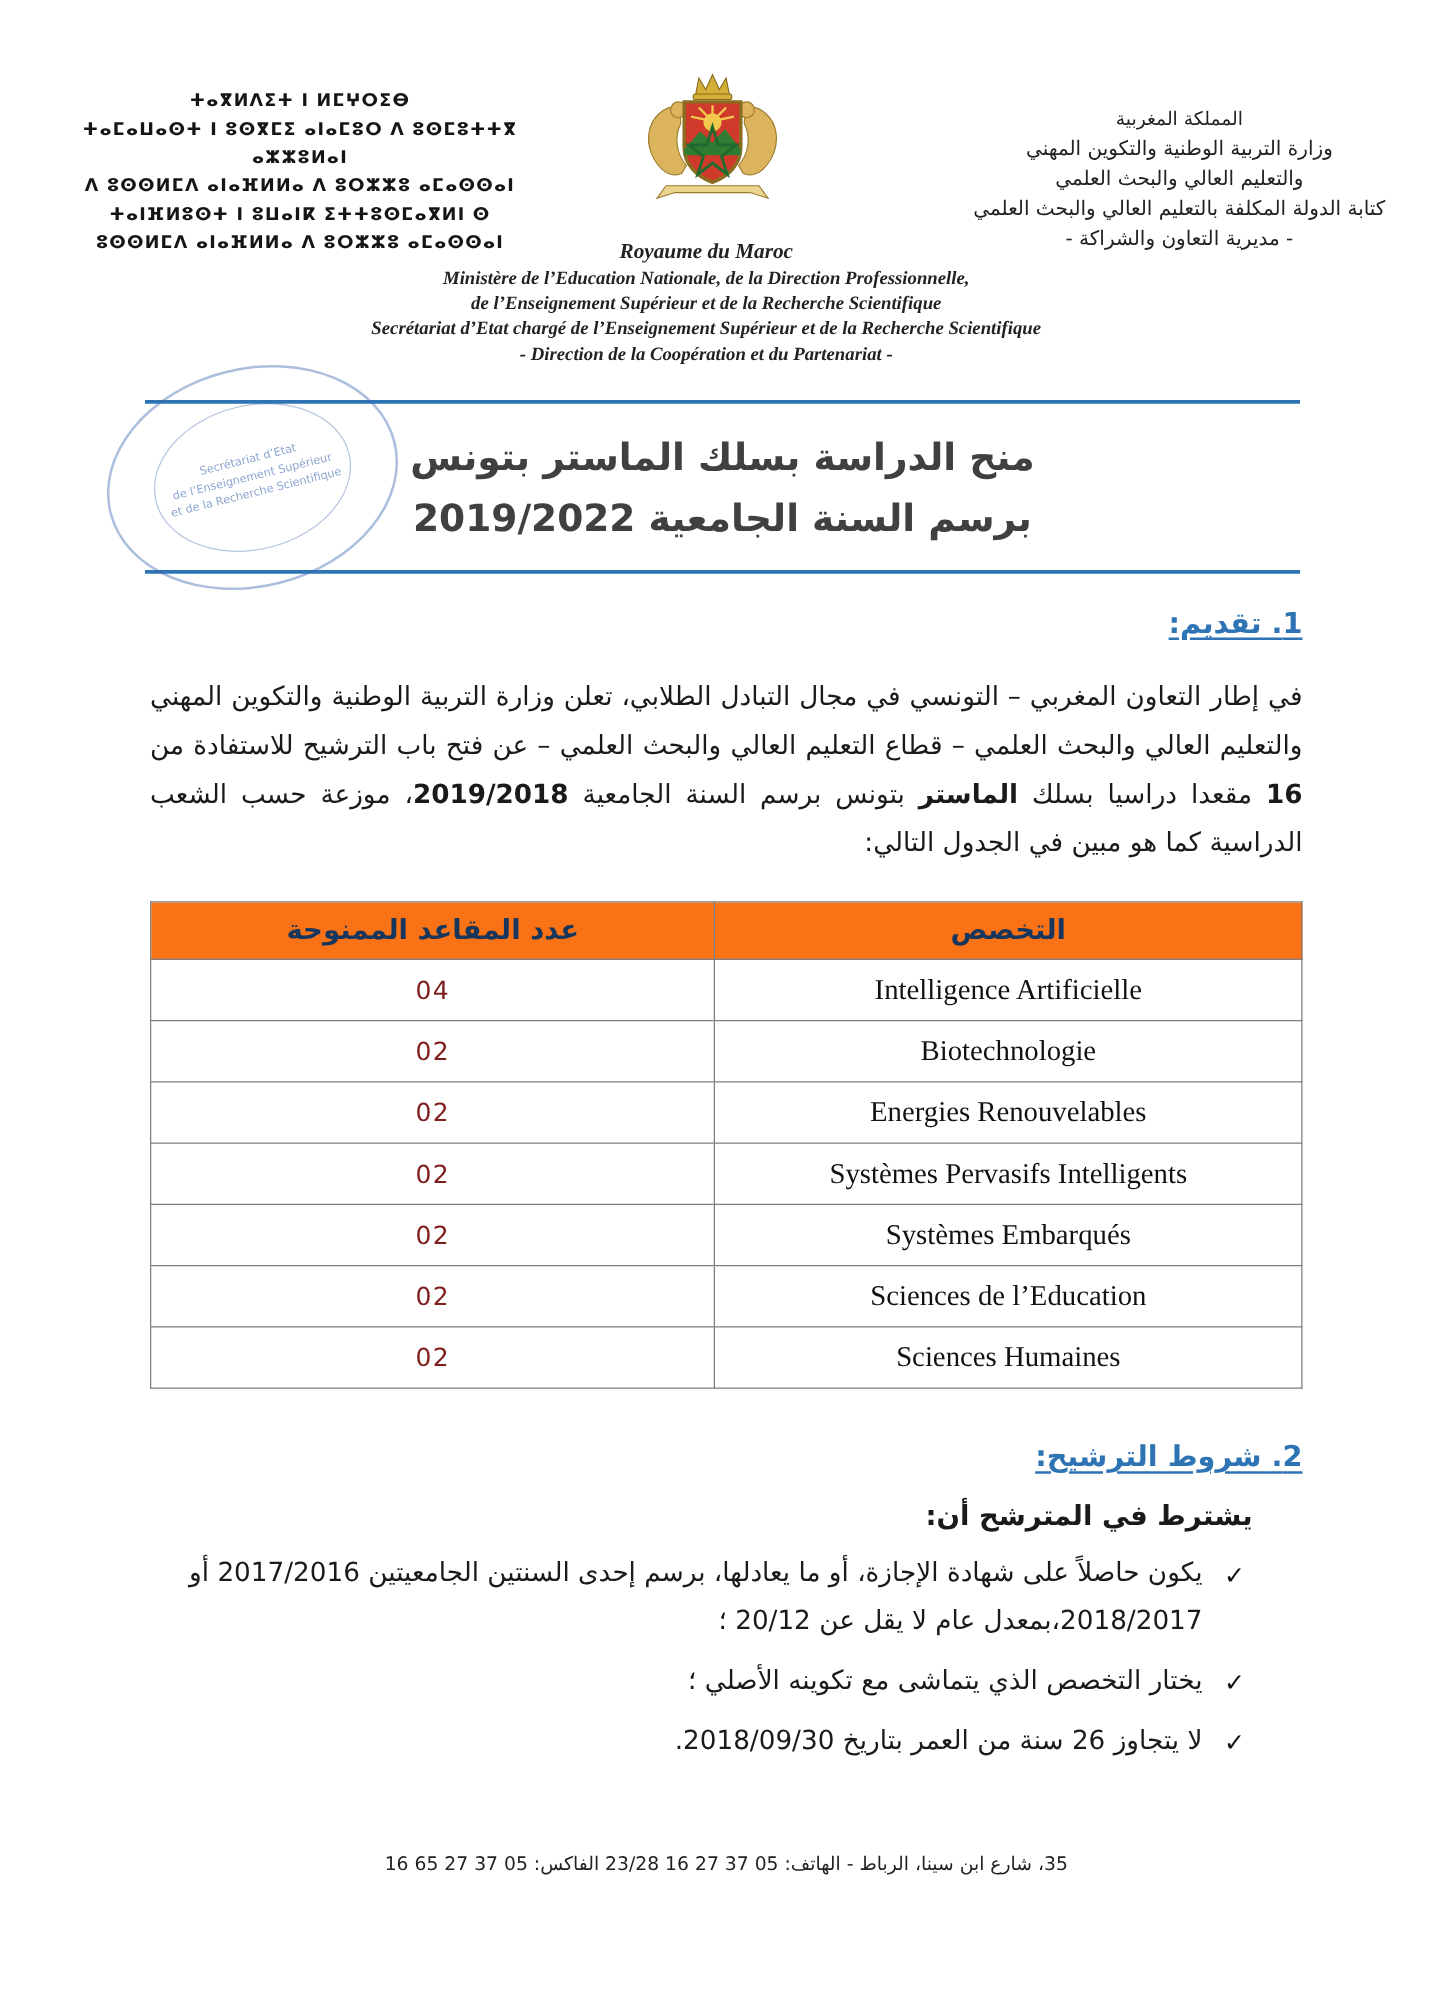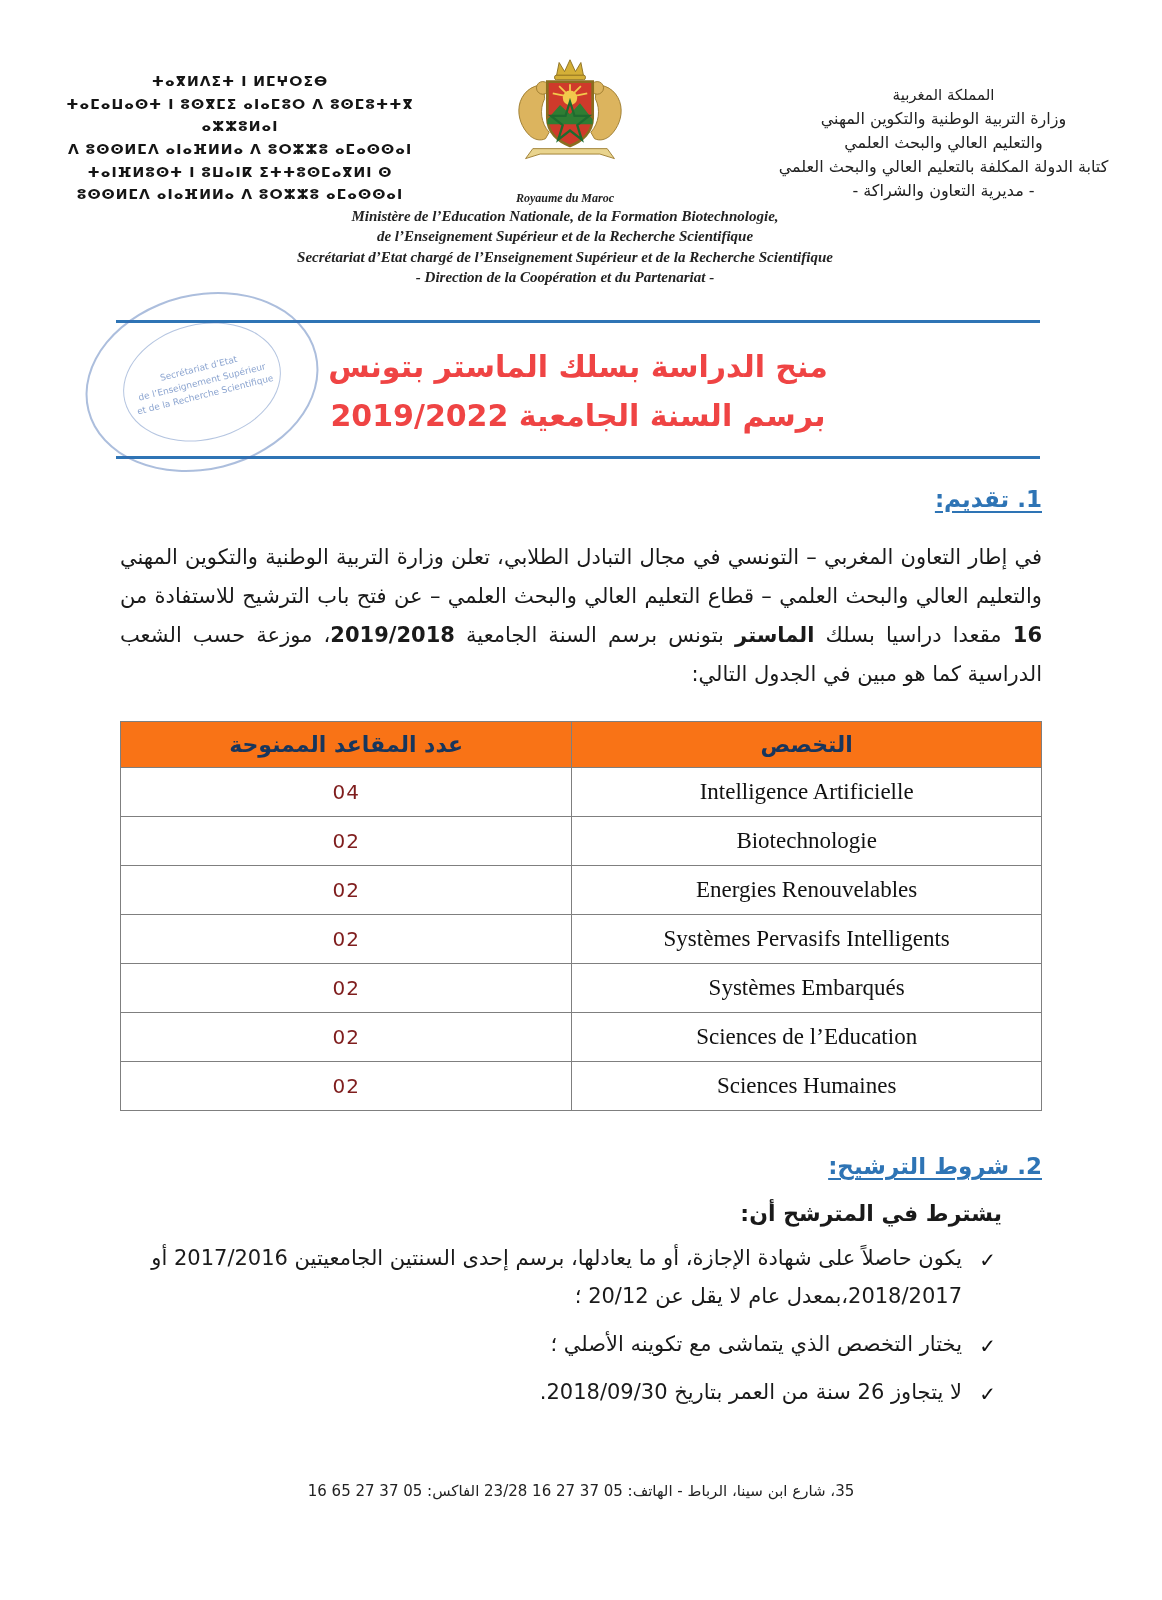--- a/index.html
+++ b/index.html
@@ -22,21 +22,21 @@
   .arabic-header {
     position:absolute; right:46px; top:84px; width:345px;
     direction:rtl; text-align:center; font-size:16px; line-height:1.5; color:#222;
   }
   .arabic-header .small { font-size:15px; }
   .french-header {
     position:absolute; left:0; top:190px; width:1130px;
     text-align:center; font-family:"Liberation Serif", serif;
     font-style:italic; font-weight:bold; font-size:15px; line-height:1.35; color:#222;
   }
-  .french-header .big { font-size:12px; }
+  .french-header .big { font-size:17px; }
 
   
   .stamp {
     position:absolute; left:84px; top:294px; width:236px; height:176px;
     transform:rotate(-14deg); z-index:3; pointer-events:none; opacity:.85;
   }
   .stamp .ring-outer { position:absolute; inset:0; border:2px solid rgba(62,104,176,.50); border-radius:50%; }
   .stamp .ring-inner { position:absolute; inset:30px 38px; border:1.5px solid rgba(62,104,176,.45); border-radius:50%; }
   .stamp .stamp-text {
     position:absolute; inset:0; display:flex; flex-direction:column;
@@ -44,21 +44,21 @@
     font-size:9px; color:rgba(62,104,176,.70); text-align:center; line-height:1.2;
   }
 
   
   .title-block {
     position:absolute; left:116px; top:320px; width:924px; z-index:1;
     border-top:3px solid #2e74b5; border-bottom:3px solid #2e74b5;
     padding:20px 0 16px; text-align:center; direction:rtl;
   }
   .title-line {
-    font-size:30px; font-weight:bold; color:#ef4444; line-height:1.62;
+    font-size:30px; font-weight:bold; color:#404040; line-height:1.62;
   }
 
   
   .content { position:absolute; left:120px; top:486px; width:922px; direction:rtl; }
   .section-heading {
     text-align:right; font-size:23px; font-weight:bold;
     color:#2e74b5; text-decoration:underline; text-underline-offset:4px;
   }
   .intro-paragraph {
     margin-top:26px; font-size:21px; line-height:1.85;
@@ -140,21 +140,21 @@
   <div class="arabic-header">
     <div class="small">المملكة المغربية</div>
     <div>وزارة التربية الوطنية والتكوين المهني</div>
     <div>والتعليم العالي والبحث العلمي</div>
     <div>كتابة الدولة المكلفة بالتعليم العالي والبحث العلمي</div>
     <div>- مديرية التعاون والشراكة -</div>
   </div>
 
   <div class="french-header">
     <div class="big">Royaume du Maroc</div>
-    <div>Ministère de l’Education Nationale, de la Formation Biotechnologie,</div>
+    <div>Ministère de l’Education Nationale, de la Direction Professionnelle,</div>
     <div>de l’Enseignement Supérieur et de la Recherche Scientifique</div>
     <div>Secrétariat d’Etat chargé de l’Enseignement Supérieur et de la Recherche Scientifique</div>
     <div>- Direction de la Coopération et du Partenariat -</div>
   </div>
 
   <div class="stamp">
     <div class="ring-outer"></div>
     <div class="ring-inner"></div>
     <div class="stamp-text">
       <div>Secrétariat d’Etat</div>

